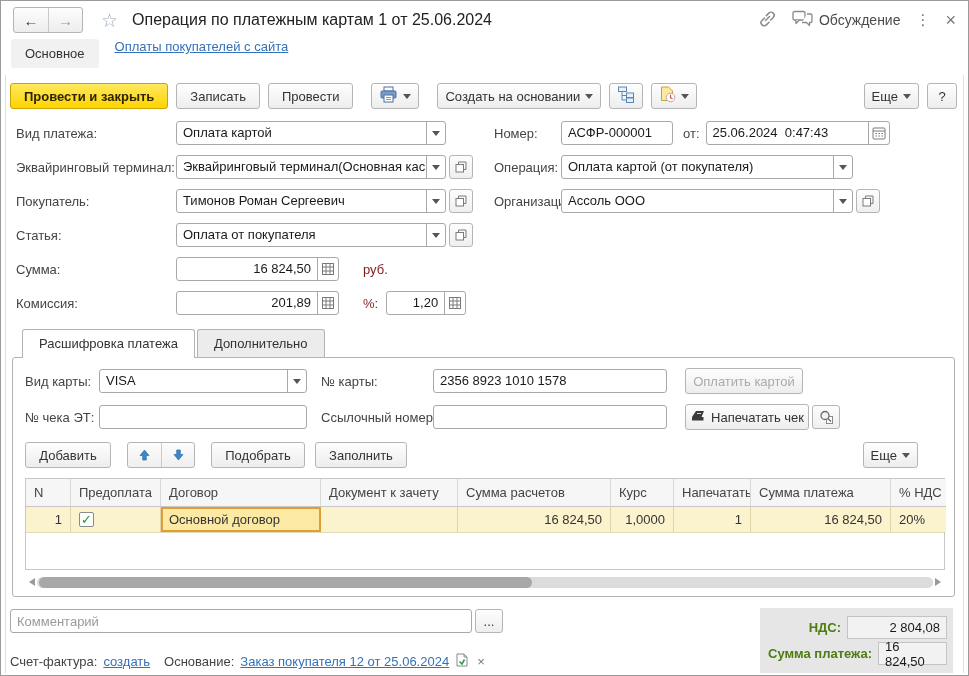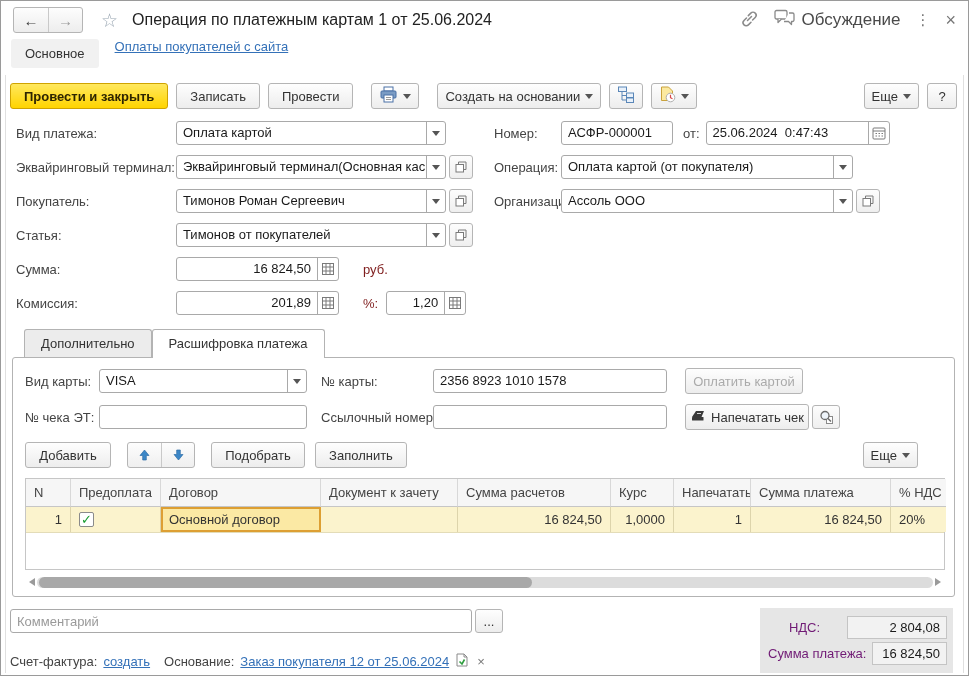--- a/index.html
+++ b/index.html
@@ -13,21 +13,21 @@
   
   .titlebar{display:flex;align-items:center;height:38px;padding:0 12px;}
   .navgroup{display:flex;border:1px solid #b5b5b5;border-radius:3px;overflow:hidden;background:linear-gradient(#fdfdfd,#ededed);}
   .navbtn{width:34px;height:24px;display:flex;align-items:center;justify-content:center;font-size:15px;cursor:pointer;}
   .navbtn+.navbtn{border-left:1px solid #c9c9c9;}
   .navbtn.back{color:#3c3c3c;font-weight:bold;}
   .navbtn.fwd{color:#9a9a9a;font-weight:bold;}
   .star{margin-left:18px;font-size:19px;color:#9aa7b3;line-height:1;}
   .title{margin-left:14px;font-size:16px;color:#222;white-space:nowrap;}
   .titlebar-right{margin-left:auto;display:flex;align-items:center;gap:15px;}
-  .disc{display:flex;align-items:center;gap:6px;color:#4a4a4a;font-size:17px;}
+  .disc{display:flex;align-items:center;gap:6px;color:#4a4a4a;font-size:14px;}
   .kebab{font-size:15px;color:#777;letter-spacing:0;}
   .close-x{font-size:18px;color:#777;line-height:1;}
   
   .navtabs{display:flex;align-items:flex-start;height:36px;padding:0 10px;gap:16px;}
   .navtab-active{background:#f1f1f1;border-radius:3px;padding:7px 14px;color:#333;}
   .navtab-link{color:#3471b8;text-decoration:underline;cursor:pointer;}
   
   .content{margin:0 4px;border-left:1px solid #e0e0e0;border-right:1px solid #e0e0e0;height:598px;padding-top:6px;}
   
   .toolbar{display:flex;align-items:center;padding:2px 6px 8px 4px;}
@@ -93,21 +93,21 @@
   .comment-row{display:flex;align-items:center;}
   .comment-input{width:462px;height:24px;border:1px solid #a9a9a9;border-radius:3px;padding:3px 6px;font:inherit;color:#1a1a1a;}
   .comment-input::placeholder{color:#9a9a9a;}
   .dots-btn{width:26px;height:24px;margin-left:3px;}
   .invoice-row{display:flex;align-items:center;margin-top:20px;gap:6px;}
   .link{color:#3471b8;text-decoration:underline;cursor:pointer;white-space:nowrap;}
   .small-x{color:#777;font-size:13px;margin-left:2px;}
   .totals{position:absolute;right:10px;top:-1px;width:193px;height:65px;background:#e6e6e6;padding:8px 6px 8px 8px;
           display:flex;flex-direction:column;justify-content:space-between;}
   .total-row{display:flex;align-items:center;}
-  .total-label{flex:1;text-align:center;color:#701a75;padding-right:6px;white-space:nowrap;}
+  .total-label{flex:1;text-align:right;color:#4d7c0f;padding-right:6px;white-space:nowrap;font-weight:bold;}
   .total-box{width:100px;height:23px;background:#f2f2f2;border:1px solid #c4c4c4;border-radius:0;
              display:flex;align-items:center;justify-content:flex-end;padding:0 6px;color:#1a1a1a;}
 </style>
 </head>
 <body>
 
 <div class="window">
 
   <div class="titlebar">
     <div class="navgroup">
@@ -284,21 +284,21 @@
           <svg width="12" height="12" viewBox="0 0 12 12">
               <rect x="1" y="3.5" width="7.5" height="7.5" fill="#fff" stroke="#7a7a7a"></rect>
               <path d="M3.5 3.5 V1 h7.5 v7.5 h-2.5" fill="none" stroke="#7a7a7a"></path>
             </svg>
         </div>
       </div>
 
       <div class="flabel">Статья:</div>
       <div class="frow">
         <div class="fieldbox" style="width:270px">
-          <div class="val">Тимонов от покупателей</div>
+          <div class="val">Оплата от покупателя</div>
           <div class="arrowbox">
               <span class="caret" style="margin-top:4px"></span>
             </div>
         </div>
         <div class="sq-btn">
           <svg width="12" height="12" viewBox="0 0 12 12">
               <rect x="1" y="3.5" width="7.5" height="7.5" fill="#fff" stroke="#7a7a7a"></rect>
               <path d="M3.5 3.5 V1 h7.5 v7.5 h-2.5" fill="none" stroke="#7a7a7a"></path>
             </svg>
         </div>
@@ -343,22 +343,22 @@
               </svg>
           </div>
         </div>
       </div>
       <div></div>
         <div></div>
     </div>
 
     <div class="groupbox">
       <div class="gtabs">
+        <div class="gtab active">Расшифровка платежа</div>
         <div class="gtab inactive">Дополнительно</div>
-        <div class="gtab active">Расшифровка платежа</div>
       </div>
       <div class="gbody">
 
         <div class="cardgrid">
 
           <div class="flabel">Вид карты:</div>
           <div class="frow">
             <div class="fieldbox" style="width:208px">
               <div class="val">VISA</div>
               <div class="arrowbox">

